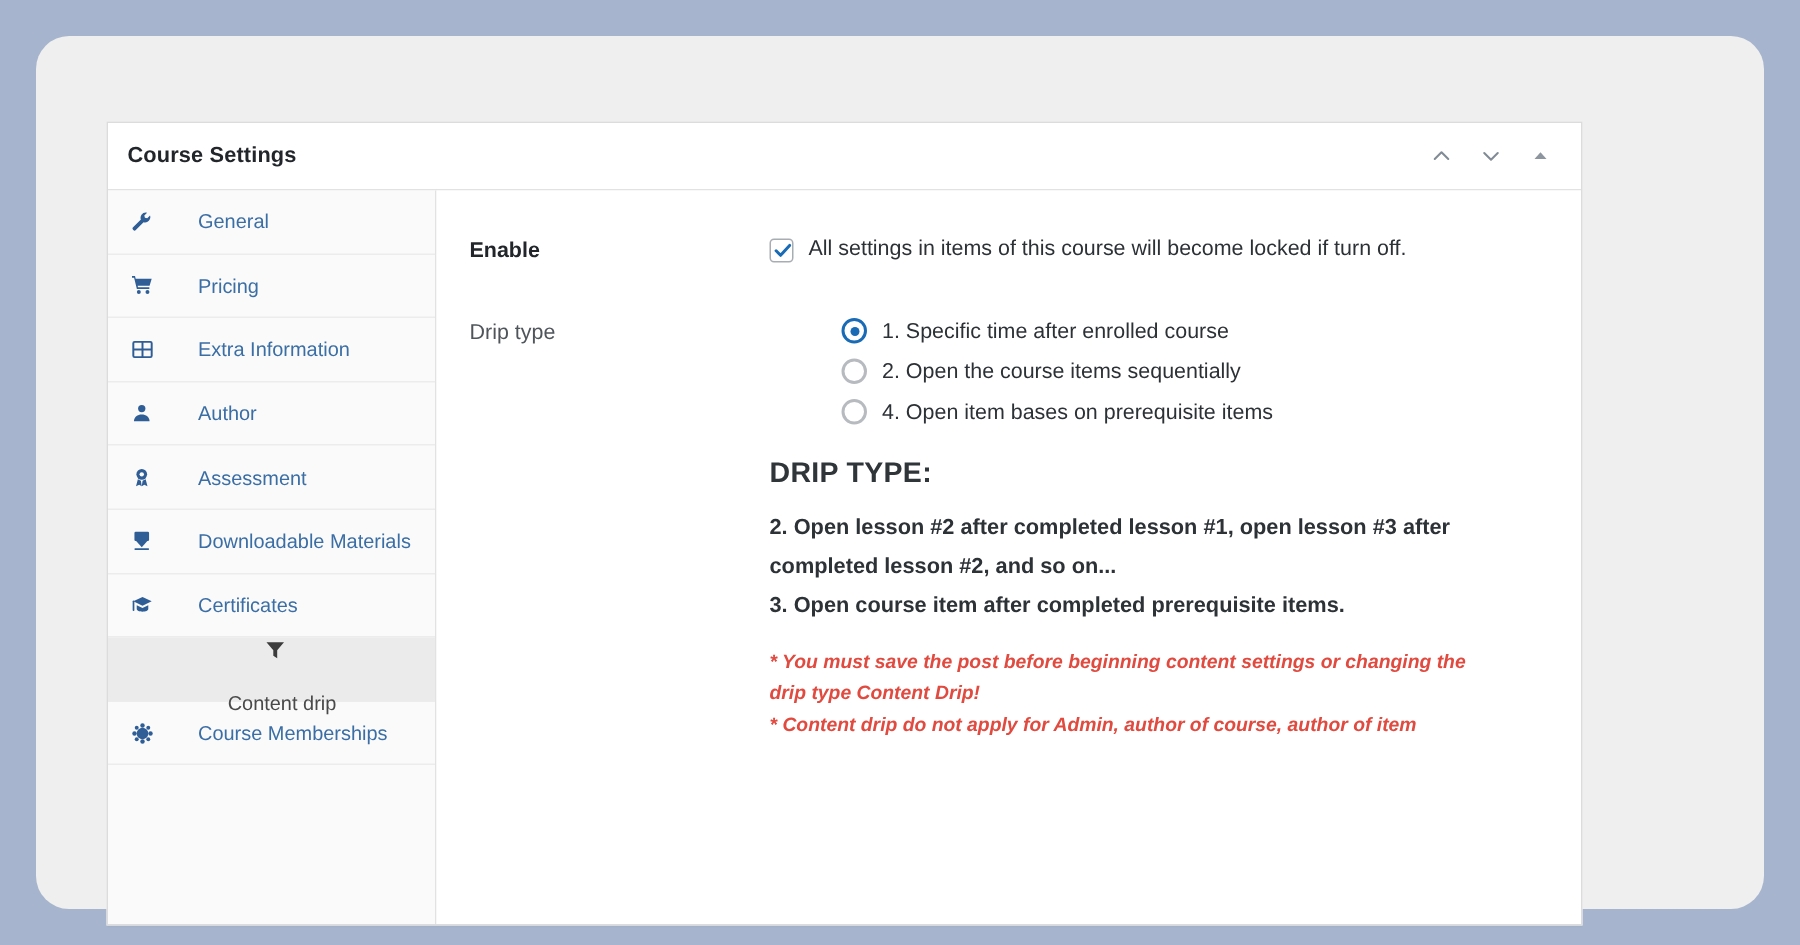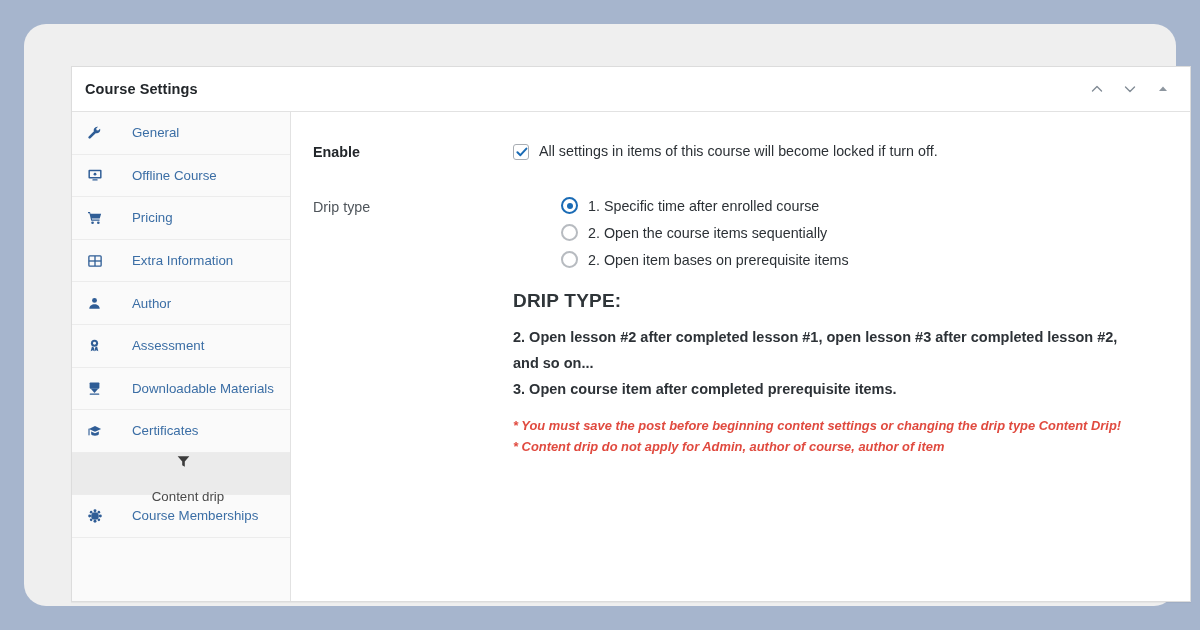--- a/index.html
+++ b/index.html
@@ -19,22 +19,22 @@
     position: absolute;
     left: 24px; top: 24px;
     width: 1152px; height: 582px;
     background: #efefef;
     border-radius: 22px;
   }
 
   
   .card {
     position: absolute;
-    left: 47px; top: 42px;
-    width: 1120px; height: 536px;
+    left: 47px; top: 57px;
+    width: 984px; height: 536px;
     background: #ffffff;
     border: 1px solid #dcdcdc;
     box-shadow: 0 1px 1px rgba(0,0,0,.04);
     display: flex;
     flex-direction: column;
   }
 
   
   .titlebar {
     height: 45px;
@@ -274,31 +274,20 @@
 
         <div class="nav-item">
           <span class="nav-icon">
             <svg width="13" height="13" viewBox="0 0 16 16" fill="currentColor">
                 <path d="M11.3.8a4.3 4.3 0 0 0-4 5.8L.9 13a1.4 1.4 0 0 0 0 2l.2.2a1.4 1.4 0 0 0 2 0l6.4-6.4a4.3 4.3 0 0 0 5.3-5.5l-2.3 2.3-1.9-.5-.5-1.9L12.4 1a4.3 4.3 0 0 0-1.1-.2z"></path>
               </svg>
           </span>
           <span class="nav-label">General</span>
         </div>
 
-        <div class="nav-item">
-          <span class="nav-icon">
-            <svg width="14" height="14" viewBox="0 0 16 16" fill="currentColor">
-                <rect x="0.5" y="2" width="15" height="10" rx="1.2"></rect>
-                <rect x="2.2" y="3.7" width="11.6" height="6.6" fill="#fafafa"></rect>
-                <circle cx="8" cy="7" r="1.6" fill="currentColor"></circle>
-                <rect x="5" y="12.8" width="6" height="1.5" rx="0.6"></rect>
-              </svg>
-          </span>
-          <span class="nav-label">Offline Course</span>
-        </div>
 
         <div class="nav-item">
           <span class="nav-icon">
             <svg width="14" height="14" viewBox="0 0 16 16" fill="currentColor">
                 <path d="M0 1.2h2.3l.5 2H15l-1.6 5.4H4.3l.3 1.1h8.6v1.3H3.7L1.6 2.5H0z"></path>
                 <circle cx="5.2" cy="13.4" r="1.5"></circle>
                 <circle cx="11.8" cy="13.4" r="1.5"></circle>
               </svg>
           </span>
           <span class="nav-label">Pricing</span>
@@ -412,21 +401,21 @@
               <span class="radio-text">1. Specific time after enrolled course</span>
             </div>
 
             <div class="radio-line">
               <span class="radio"></span>
               <span class="radio-text">2. Open the course items sequentially</span>
             </div>
 
             <div class="radio-line">
               <span class="radio"></span>
-              <span class="radio-text">2. Open item bases on prerequisite items</span>
+              <span class="radio-text">4. Open item bases on prerequisite items</span>
             </div>
 
           </div>
         </div>
 
         <div class="desc-block">
           <div class="desc-title">DRIP TYPE:</div>
           <div class="desc-line">2. Open lesson #2 after completed lesson #1, open lesson #3 after completed lesson #2, and so on...</div>
           <div class="desc-line">3. Open course item after completed prerequisite items.</div>
 

